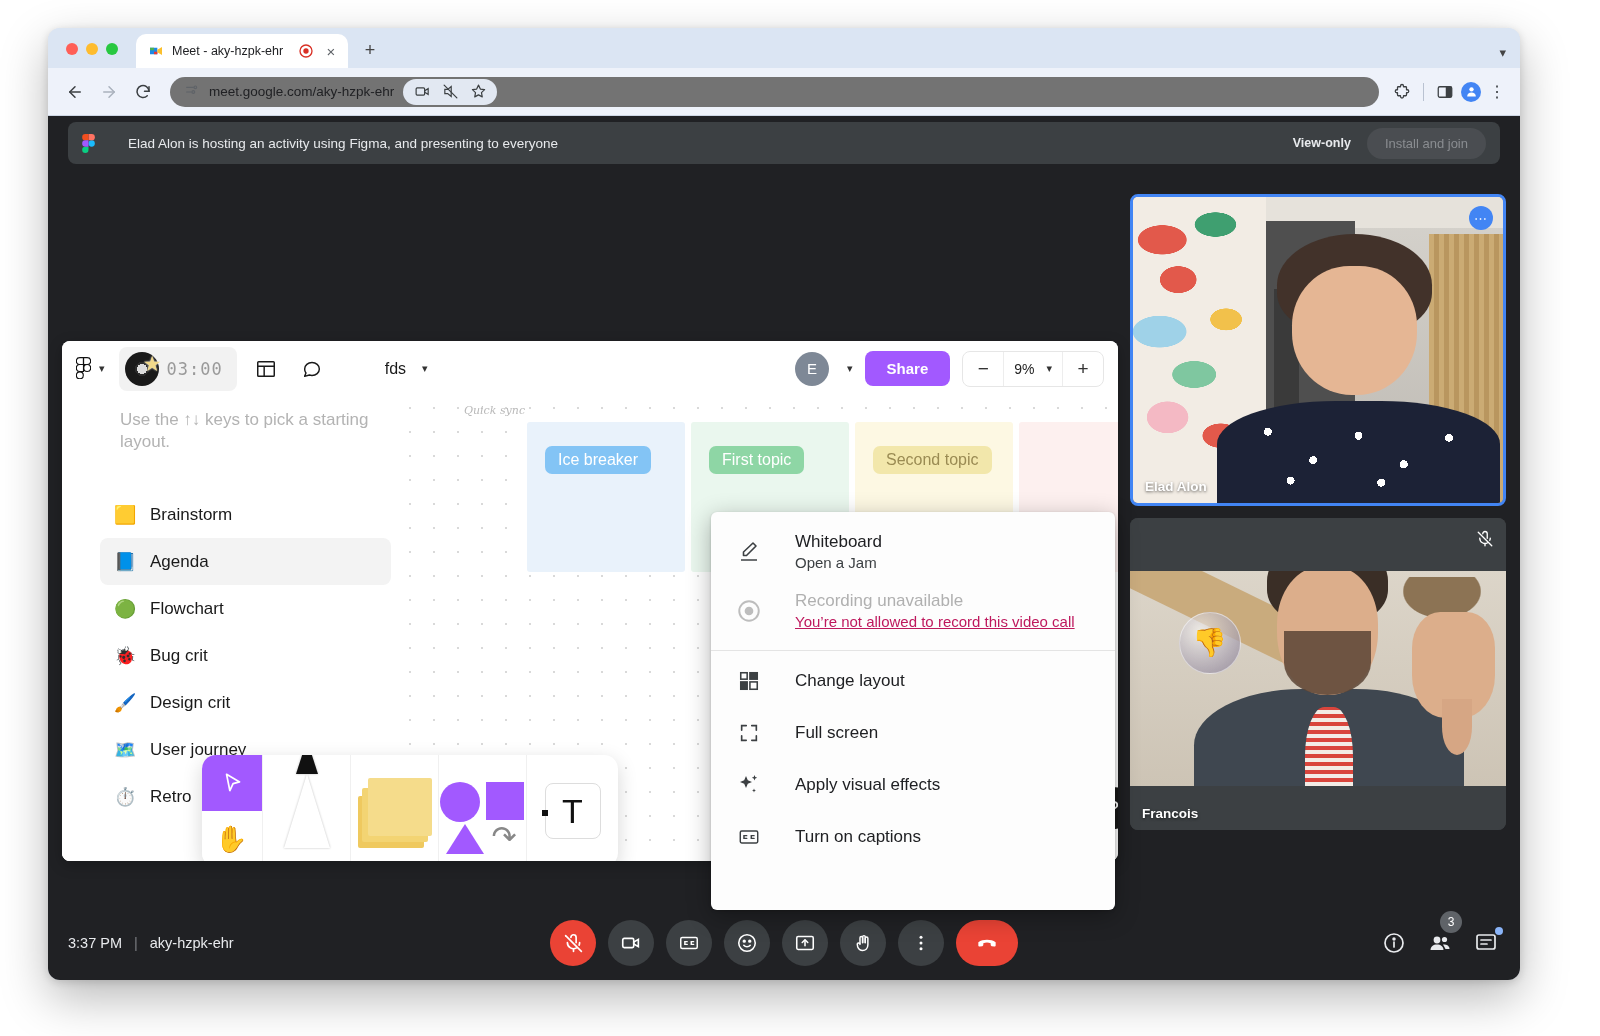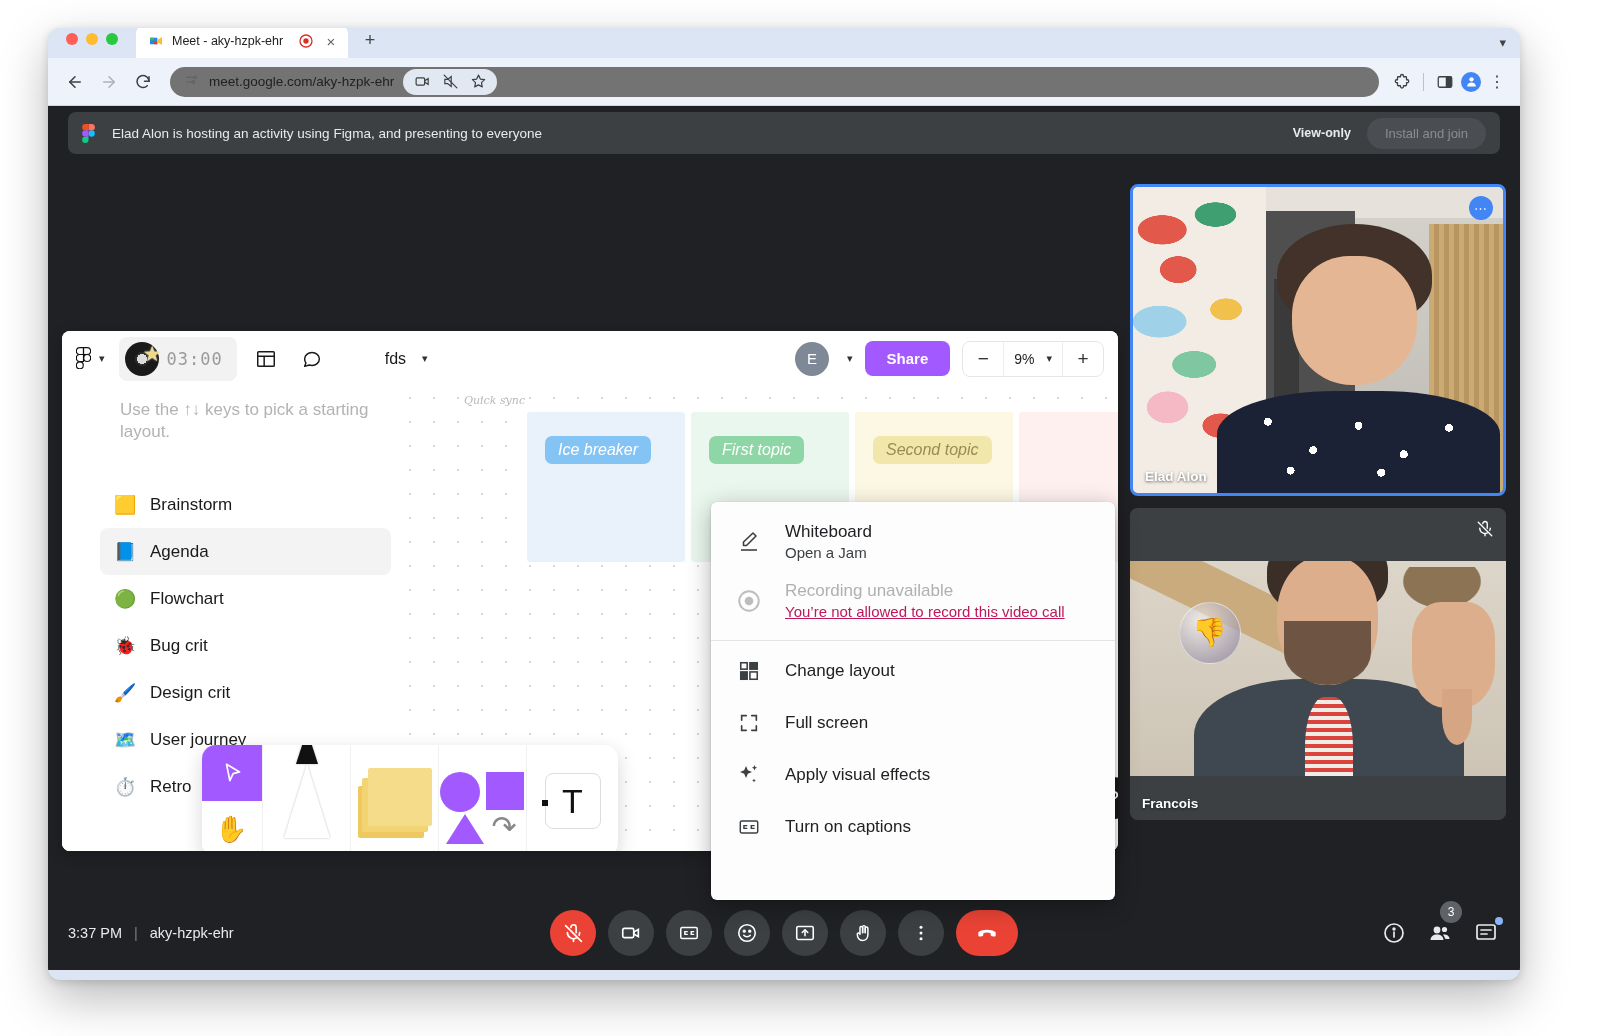--- a/index.html
+++ b/index.html
@@ -15,21 +15,21 @@
   .window {
     position: absolute; left: 48px; top: 28px;
     width: 1472px; height: 952px;
     border-radius: 12px;
     background: #dbe5f3;
     box-shadow: 0 18px 48px rgba(0,0,0,.28), 0 2px 8px rgba(0,0,0,.14);
     overflow: hidden;
   }
   
   .tabstrip {
-    position: relative; height: 30px;
+    position: relative; height: 40px;
     background: #dbe5f3;
     display: flex; align-items: flex-end;
   }
   .traffic { display: flex; gap: 8px; padding: 0 0 13px 18px; align-items: center; }
   .dot { width: 12px; height: 12px; border-radius: 50%; }
   .dot.red { background: #ff5f57; }
   .dot.yellow { background: #febc2e; }
   .dot.green { background: #28c840; }
 
   .tab {
@@ -101,21 +101,21 @@
     position: relative;
     height: 864px; background: #202124;
   }
 
   
   .banner {
     position: absolute; left: 20px; top: 6px; right: 20px; height: 42px;
     background: #3c4043; border-radius: 8px;
     display: flex; align-items: center; padding: 0 14px;
   }
-  .banner-left { display: flex; align-items: center; gap: 12px; }
+  .banner-left { display: flex; align-items: center; gap: 28px; }
   .figma-badge { width: 18px; height: 18px; }
   .banner-text { font-size: 13.5px; color: #e8eaed; }
   .banner-right { margin-left: auto; display: flex; align-items: center; gap: 16px; }
   .view-only { font-size: 12.5px; color: #e8eaed; font-weight: bold; }
   .install-btn {
     background: #4a4d51; color: #8a8d91;
     font-size: 13px; border-radius: 18px;
     padding: 8px 18px;
   }
 
@@ -208,21 +208,21 @@
     font-size: 11px; color: #b9b9b9;
     font-family: "DejaVu Serif", serif; font-style: italic;
   }
   .frame {
     position: absolute; top: 26px; width: 158px; height: 150px;
     border-radius: 3px;
   }
   .frame .chip {
     position: absolute; left: 18px; top: 24px;
     border-radius: 7px; padding: 5px 13px;
-    font-size: 16px; color: #ffffff; white-space: nowrap; font-style: italic;
+    font-size: 16px; color: #ffffff; white-space: nowrap;
   }
   .frame.f1 { left: 118px; background: #e9f2fb; }
   .frame.f1 .chip { background: #83c4f5; }
   .frame.f2 { left: 282px; background: #eaf7ee; }
   .frame.f2 .chip { background: #8ed6a5; }
   .frame.f3 { left: 446px; background: #fdf8e3; }
   .frame.f3 .chip { background: #f2e7ab; color: #9a8b53; }
   .frame.f4 { left: 610px; background: #fdf0ef; }
 
   
@@ -296,21 +296,21 @@
   
   .ctxmenu {
     position: absolute; left: 663px; top: 396px;
     width: 404px; height: 398px;
     background: #fdfdfd; border-radius: 6px;
     box-shadow: 0 6px 24px rgba(0,0,0,.30), 0 1px 3px rgba(0,0,0,.18);
     overflow: hidden; z-index: 20;
     padding-top: 10px;
   }
   .mi {
-    display: flex; align-items: center; gap: 22px;
+    display: flex; align-items: center; gap: 32px;
     padding: 10px 22px 10px 24px; min-height: 52px;
   }
   .mi .mi-ico { width: 28px; flex: 0 0 28px; display: flex; align-items: center; justify-content: center; color: #3c4043; }
   .mi .mi-body { display: flex; flex-direction: column; gap: 2px; }
   .mi .mi-title { font-size: 17px; color: #202124; }
   .mi .mi-sub { font-size: 15px; color: #3c4043; }
   .mi.dis .mi-ico { color: #bdbdbd; }
   .mi.dis .mi-title { color: #b0b0b0; }
   .mi.dis .mi-sub { color: #be185d; text-decoration: underline; }
   .mi-sep { height: 1px; background: #e4e4e4; margin: 10px 0 4px; }

